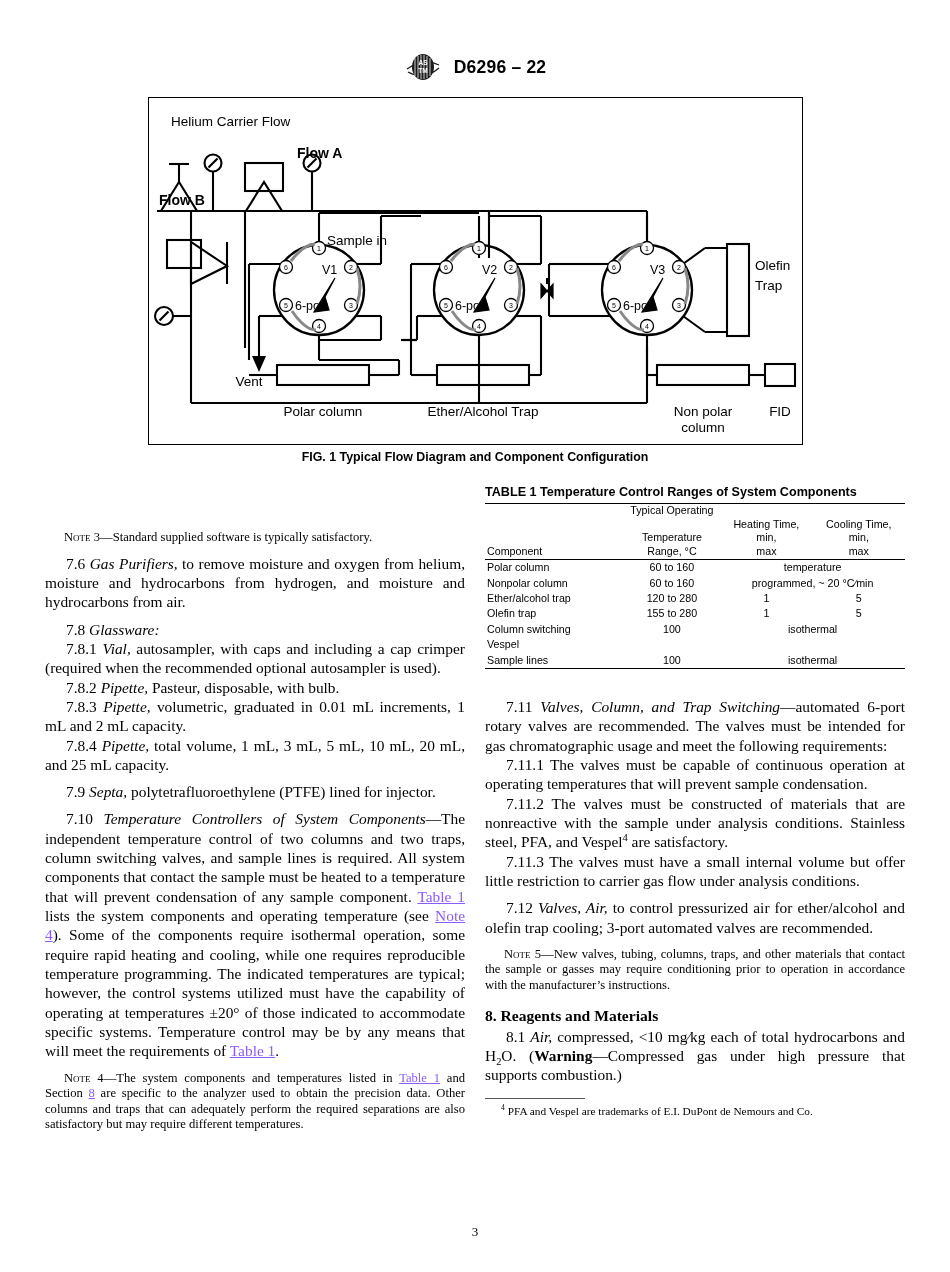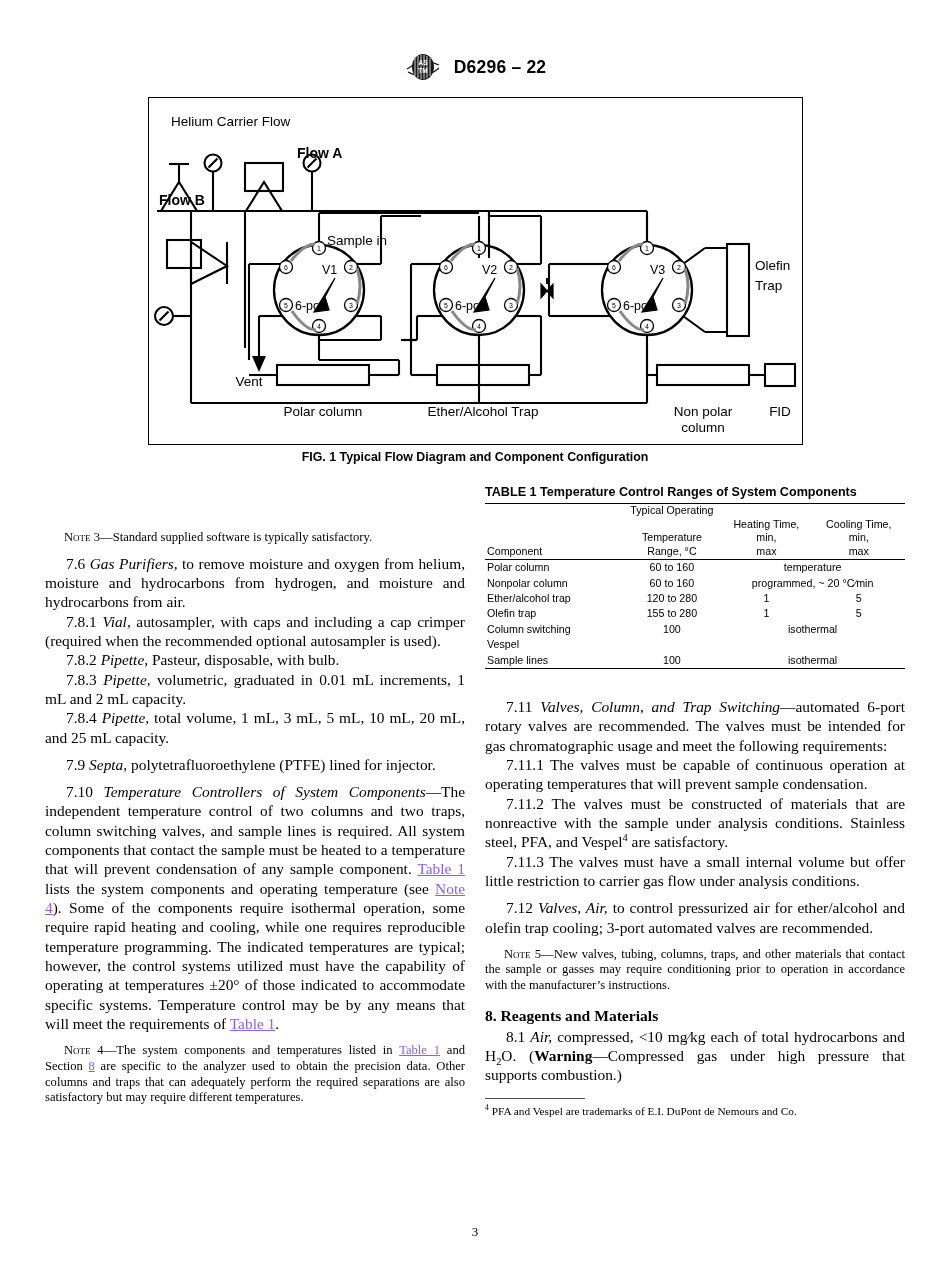--- a/index.html
+++ b/index.html
@@ -71,21 +71,21 @@
   table.t1 thead td{vertical-align:bottom; padding:0 2px 1px 2px; line-height:1.22;}
   table.t1 tbody td{padding:1px 2px; line-height:1.25;}
   .rule-top{border-top:1.7px solid #000;}
   .rule-mid{border-top:0.9px solid #000;}
   .rule-bot{border-bottom:1.7px solid #000;}
   .c{text-align:center;}
   .l{text-align:left;}
 
   
   .fn-rule{width:100px;height:0;border-top:1px solid #555;margin:14px 0 5px 0;}
-  .footnote{font-size:11.3px; line-height:1.3; text-indent:0;}
+  .footnote{font-size:11.3px; line-height:1.3; text-indent:0;margin-left:16px;}
 
   .pageno{
     position:absolute; left:0; top:1224px; width:950px; text-align:center;
     font-family:"Liberation Serif", serif; font-size:13px;
   }
 </style>
 </head>
 <body>
 
 <div class="page">
@@ -333,20 +333,21 @@
 
   <div class="fig-caption">FIG. 1 Typical Flow Diagram and Component Configuration</div>
 
   <div class="col col-left">
 
     <p class="note"><span class="nlabel">Note 3</span><span>—Standard supplied software is typically satisfactory.</span></p>
 
     <p class="para"><span>7.6</span>&nbsp;<i>Gas Purifiers,</i><span> to remove moisture and oxygen from helium, moisture and hydrocarbons from hydrogen, and moisture and hydrocarbons from air.</span></p>
 
 
+    <p class="para"><span>7.8</span>&nbsp;<i>Glassware:</i></p>
 
     <p><span>7.8.1</span>&nbsp;<i>Vial,</i><span> autosampler, with caps and including a cap crimper (required when the recommended optional autosampler is used).</span></p>
 
     <p><span>7.8.2</span>&nbsp;<i>Pipette,</i><span> Pasteur, disposable, with bulb.</span></p>
 
     <p><span>7.8.3</span>&nbsp;<i>Pipette,</i><span> volumetric, graduated in 0.01 mL increments, 1 mL and 2 mL capacity.</span></p>
 
     <p><span>7.8.4</span>&nbsp;<i>Pipette,</i><span> total volume, 1 mL, 3 mL, 5 mL, 10 mL, 20 mL, and 25 mL capacity.</span></p>
 
     <p class="para"><span>7.9</span>&nbsp;<i>Septa,</i><span> polytetrafluoroethylene (PTFE) lined for injector.</span></p>

